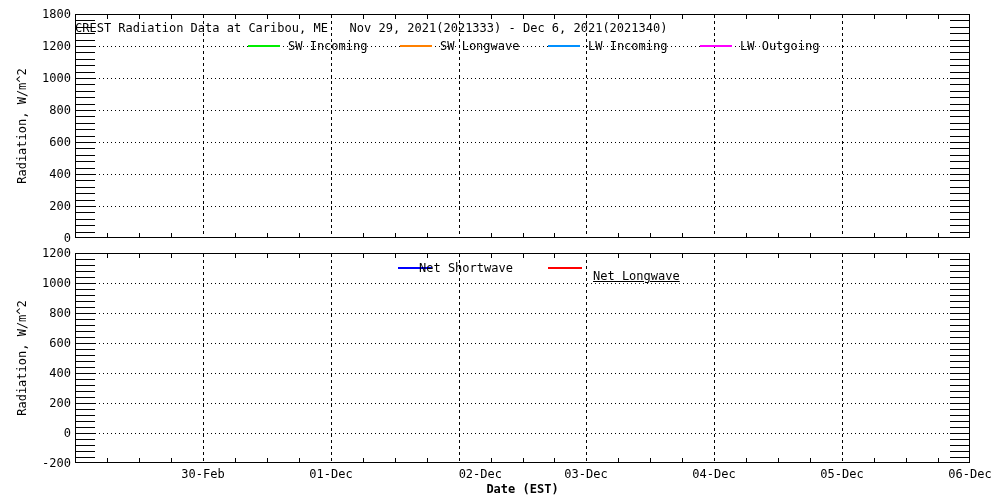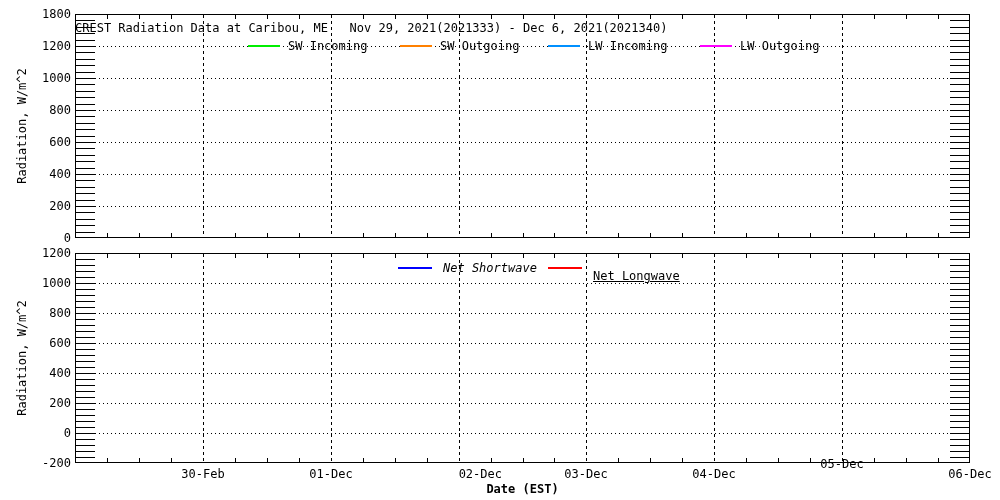--- a/index.html
+++ b/index.html
@@ -291,35 +291,35 @@
       <div class="abs ticklabel-y" style="left: 9px; top: 336px;">600</div>
       <div class="abs ticklabel-y" style="left: 9px; top: 306px;">800</div>
       <div class="abs ticklabel-y" style="left: 9px; top: 276px;">1000</div>
       <div class="abs ticklabel-y" style="left: 9px; top: 246px;">1200</div>
       <div class="abs ticklabel-x" style="left: 32px; top: 467px; margin-top: 44px;">29-Nov</div>
       <div class="abs ticklabel-x" style="left: 160px; top: 467px;">30-Feb</div>
       <div class="abs ticklabel-x" style="left: 288px; top: 467px;">01-Dec</div>
       <div class="abs ticklabel-x" style="left: 416px; top: 467px; text-align: right;">02-Dec</div>
       <div class="abs ticklabel-x" style="left: 543px; top: 467px;">03-Dec</div>
       <div class="abs ticklabel-x" style="left: 671px; top: 467px;">04-Dec</div>
-      <div class="abs ticklabel-x" style="left: 799px; top: 457px;">05-Dec</div>
+      <div class="abs ticklabel-x" style="left: 799px; top: 467px;">05-Dec</div>
       <div class="abs ticklabel-x" style="left: 927px; top: 467px;">06-Dec</div>
     </div>
 
   <div id="legend-top">
       <div class="legend-line" style="left: 248px; top: 45px; width: 32px; background: rgb(0, 238, 0);"></div>
       <div class="legend-label" style="left: 288px; top: 39px;">SW Incoming</div>
       <div class="legend-line" style="left: 400px; top: 45px; width: 32px; background: rgb(255, 128, 0);"></div>
-      <div class="legend-label" style="left: 440px; top: 39px;">SW Outgoing</div>
+      <div class="legend-label" style="left: 440px; top: 39px;">SW Longwave</div>
       <div class="legend-line" style="left: 548px; top: 45px; width: 32px; background: rgb(0, 144, 255);"></div>
       <div class="legend-label" style="left: 588px; top: 39px;">LW Incoming</div>
       <div class="legend-line" style="left: 700px; top: 45px; width: 32px; background: rgb(255, 0, 255);"></div>
       <div class="legend-label" style="left: 740px; top: 39px;">LW Outgoing</div>
     </div>
   <div id="legend-bottom">
       <div class="legend-line" style="left: 398px; top: 267px; width: 34px; background: rgb(0, 0, 255);"></div>
-      <div class="legend-label" style="left: 443px; top: 261px; font-style: italic;">Net Shortwave</div>
+      <div class="legend-label" style="left: 419px; top: 261px;">Net Shortwave</div>
       <div class="legend-line" style="left: 548px; top: 267px; width: 34px; background: rgb(255, 0, 0);"></div>
       <div class="legend-label" style="left: 593px; top: 269px; text-decoration: underline;">Net Longwave</div>
     </div>
 
   <div class="abs xlabel">Date (EST)</div>
 </div>
 
 </body></html>

